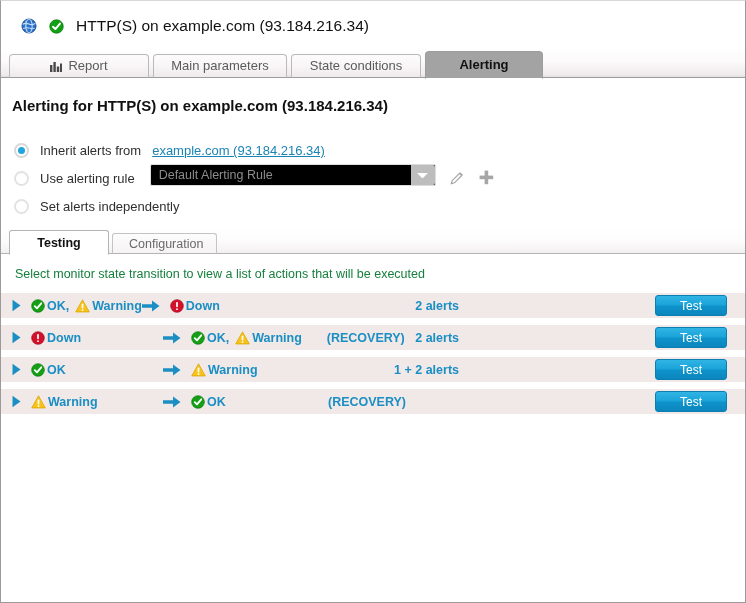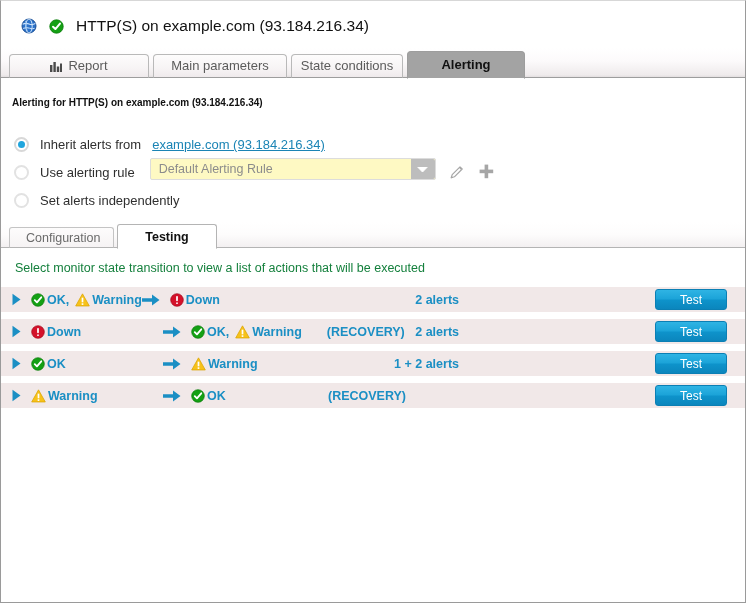--- a/index.html
+++ b/index.html
@@ -72,36 +72,36 @@
     text-align: center;
     white-space: nowrap;
     display: flex;
     align-items: center;
     justify-content: center;
     gap: 6px;
     box-sizing: border-box;
   }
   .tab.w1 { width: 140px; }
   .tab.w2 { width: 134px; }
-  .tab.w3 { width: 112px; }
+  .tab.w3 { width: 130px; }
   .tab.w4 { width: 118px; }
   .tab.active {
     background: #a3a3a3;
     color: #111111;
     font-weight: bold;
     height: 28px;
     line-height: 28px;
     border: 1px solid #9d9d9d;
     border-bottom: 1px solid #ffffff;
     margin-bottom: -1px;
   }
 
   
   .page-title {
-    font-size: 10px;
+    font-size: 15px;
     font-weight: bold;
     color: #111111;
     margin: 19px 0 0 11px;
   }
 
   
   .radios { margin: 16px 0 0 13px; }
   .radio-row {
     display: flex;
     align-items: flex-end;
@@ -134,21 +134,21 @@
     color: #1b84b5;
     text-decoration: underline;
     margin-left: 11px;
     white-space: nowrap;
     cursor: pointer;
   }
   .select-box {
     width: 286px;
     height: 22px;
     margin-left: 15px;
-    background: #fef9c3;
+    background: #000000;
     border: 1px solid #dcdcdc;
     border-radius: 2px;
     display: flex;
     align-items: center;
     box-sizing: border-box;
     position: relative;
   }
   .select-value {
     font-size: 12.5px;
     color: #8c8c8c;
@@ -376,25 +376,25 @@
     </div>
 
     <div class="radio-row">
       <span class="radio"></span>
       <span class="radio-label">Set alerts independently</span>
     </div>
 
   </div>
 
   <div class="inner-tabstrip">
+    <div class="itab w2 active">
+      <span>Testing</span>
+    </div>
     <div class="itab w1">
       <span>Configuration</span>
-    </div>
-    <div class="itab w2 active">
-      <span>Testing</span>
     </div>
   </div>
 
   <div class="hint">Select monitor state transition to view a list of actions that will be executed</div>
 
   <div class="rows">
 
     <div class="trow">
       <span class="expander">
         <svg width="11" height="13" viewBox="0 0 11 13">

